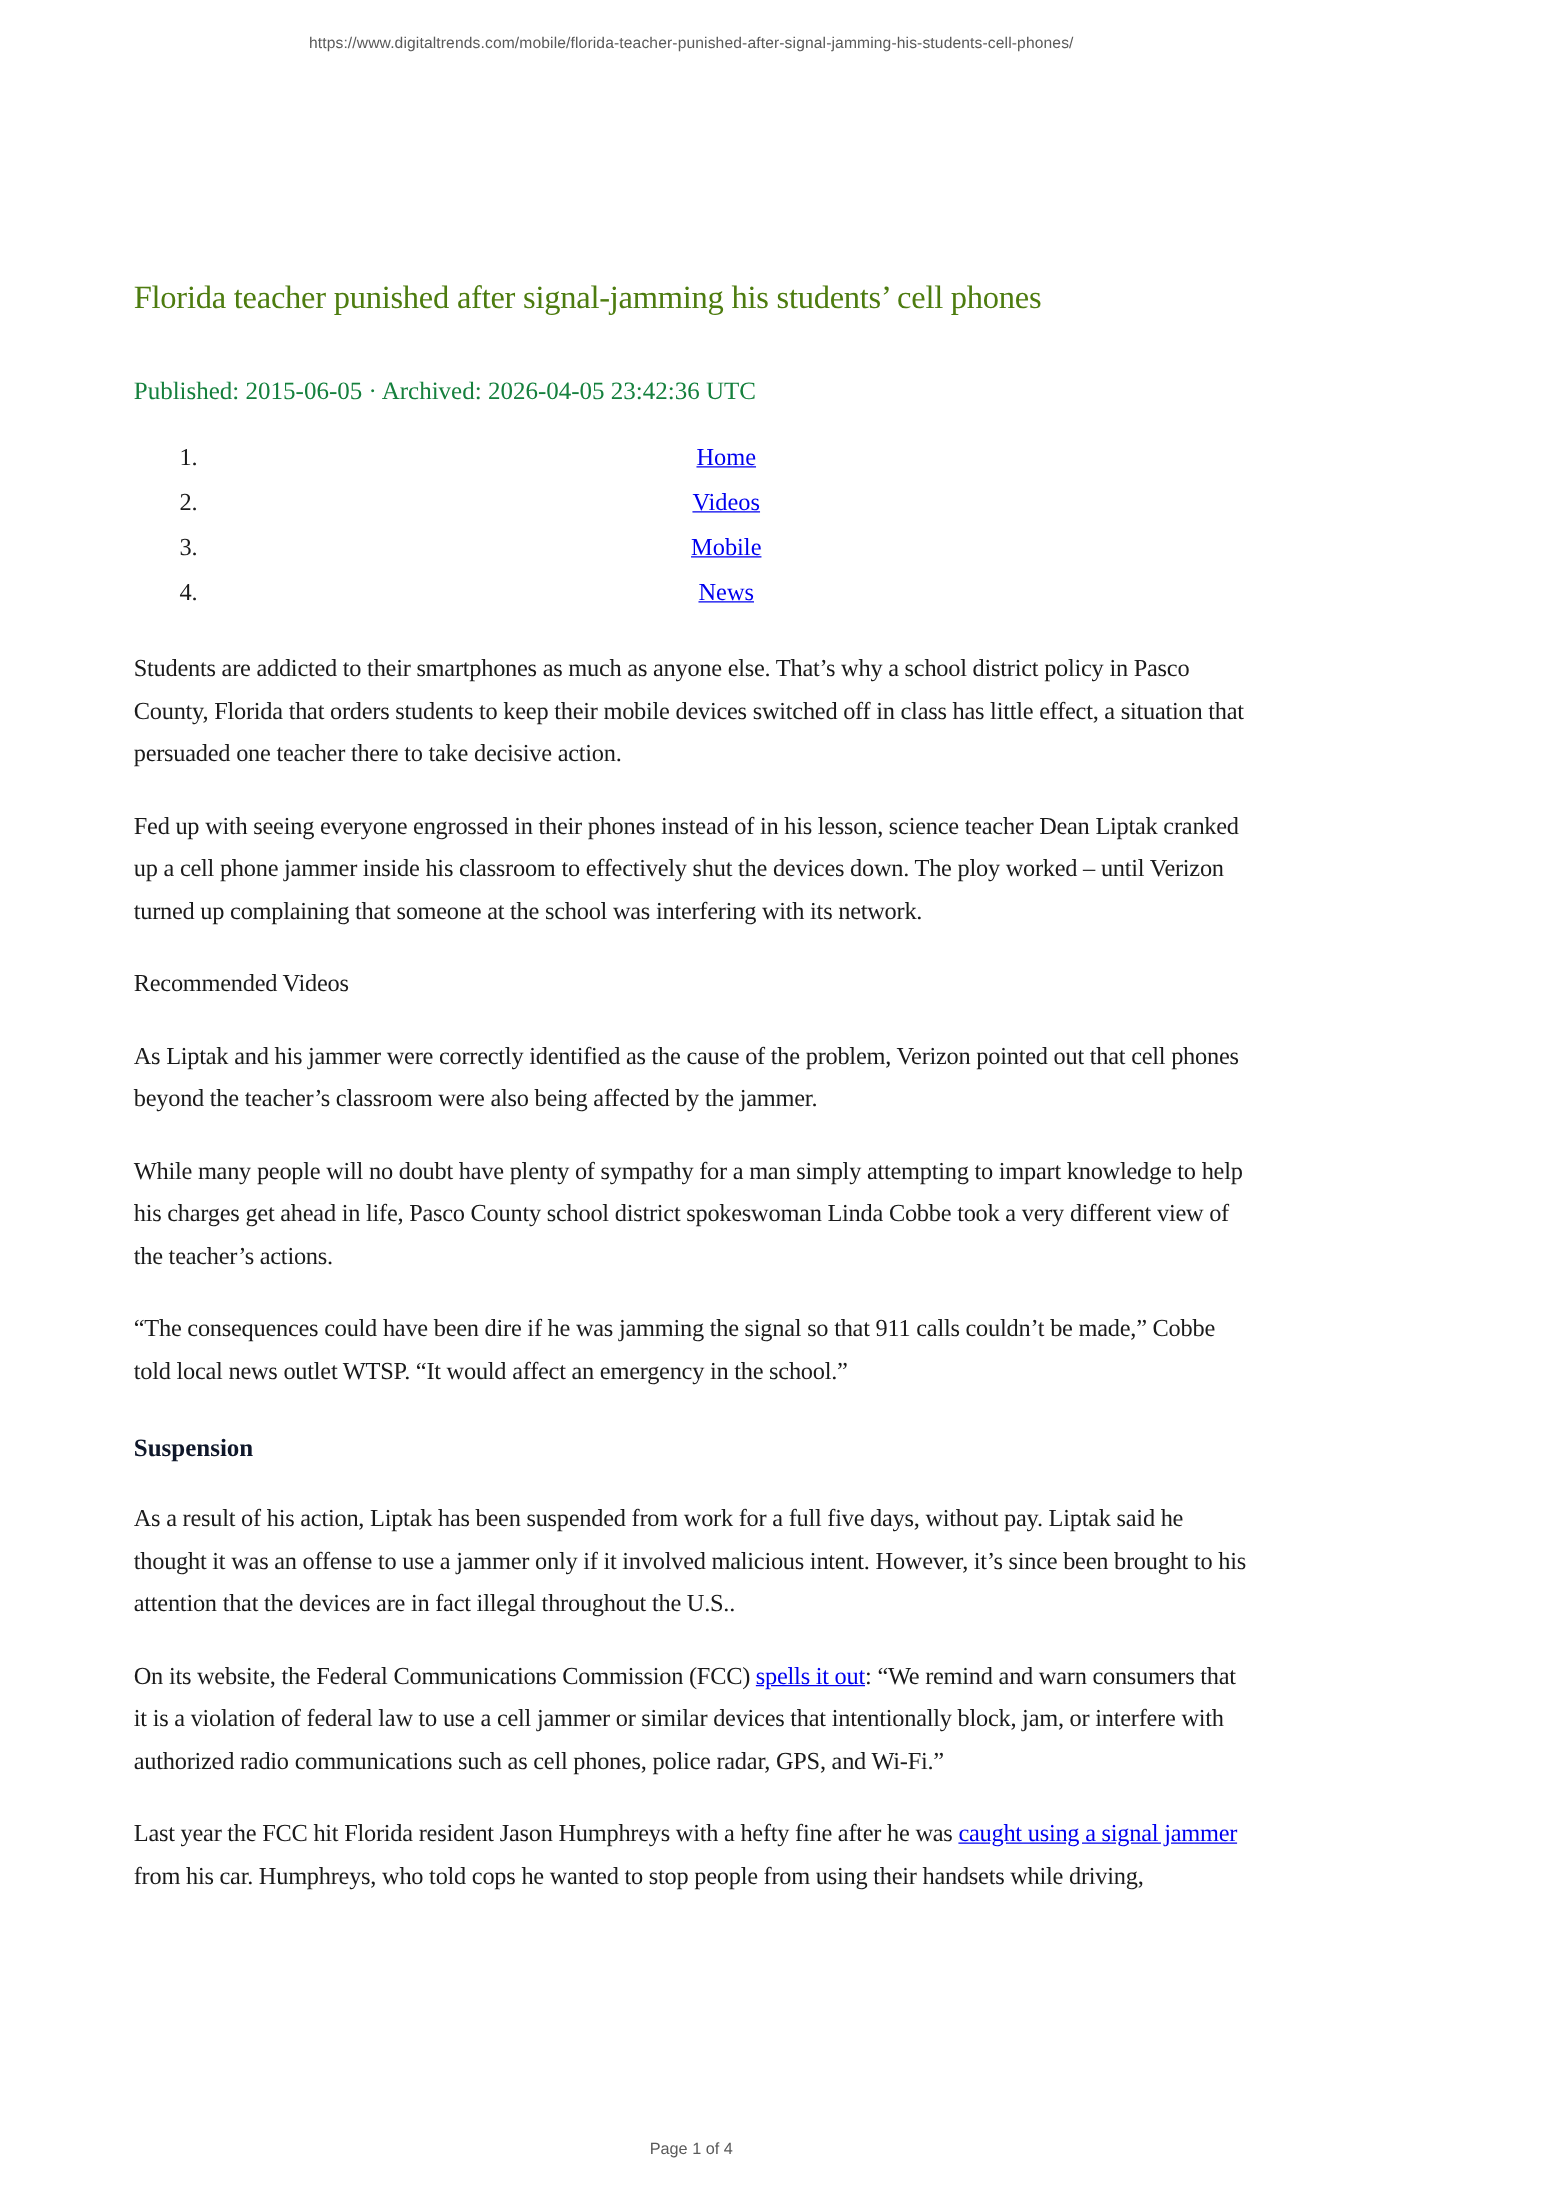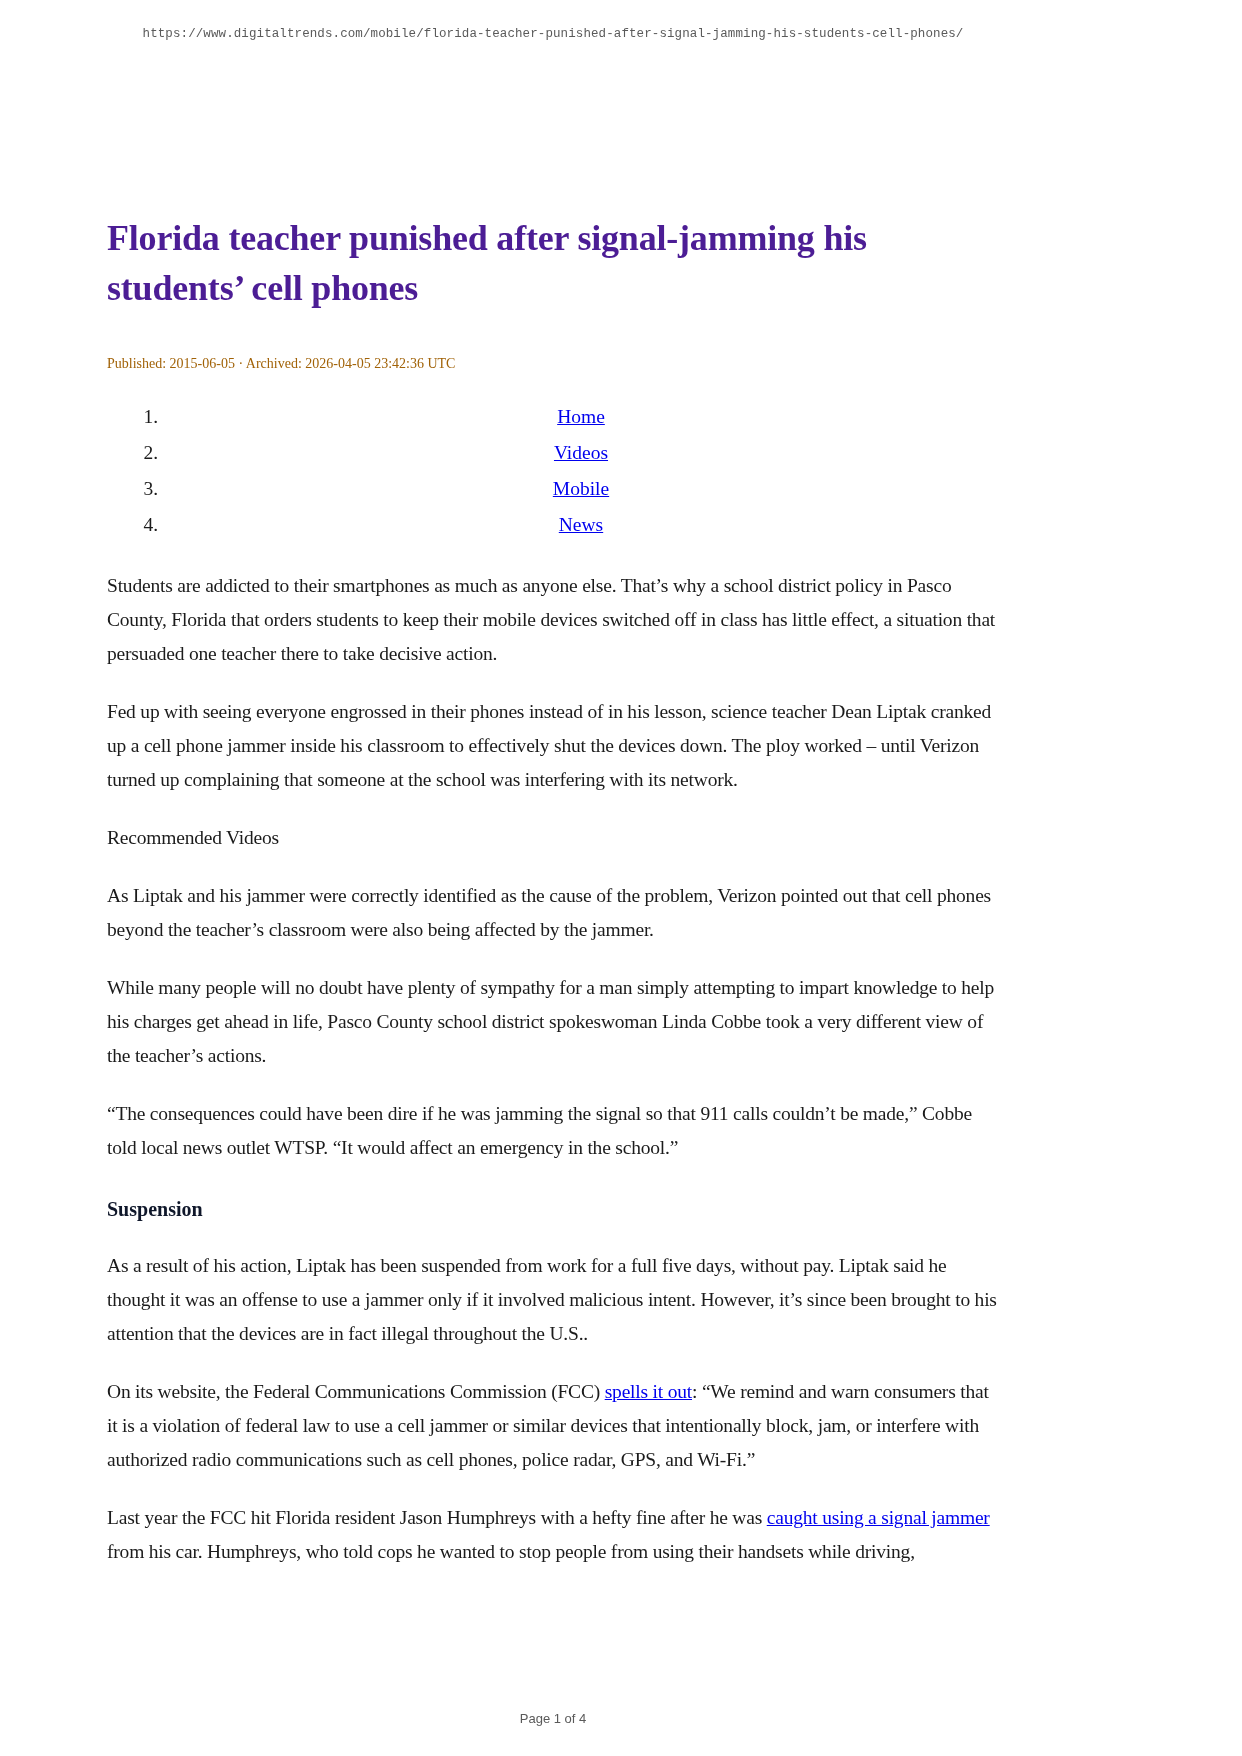--- a/index.html
+++ b/index.html
@@ -18,47 +18,47 @@
     overflow: hidden;
   }
   .print-area {
     width: 1106px;
     position: relative;
     height: 100%;
   }
   .url-header {
     padding-top: 27px;
     text-align: center;
-    font-family: Liberation Mono, monospace;
+    font-family: Liberation Sans, sans-serif;
     font-size: 12.5px;
     letter-spacing: 0.1px;
     color: #5a5a5a;
   }
   .content {
     margin: 0 107px;
     width: 892px;
   }
   h1.article-title {
-    font-size: 36px;
+    font-size: 26px;
     line-height: 50px;
-    font-weight: bold;
-    color: #4c1d95;
+    font-weight: normal;
+    color: #4d7c0f;
     margin: 172px 0 40px 0;
     letter-spacing: -0.2px;
   }
   .byline {
     font-size: 20px;
     line-height: 24px;
     color: #595959;
     margin: 0 0 17px 0;
   }
   .published-line {
-    font-size: 14px;
+    font-size: 20px;
     line-height: 21px;
-    color: #a16207;
+    color: #15803d;
     margin: 0 0 25px 0;
   }
   ol.breadcrumb-list {
     margin: 0 0 26px 0;
     padding: 0 0 0 56px;
     color: #1b1b1b;
   }
   ol.breadcrumb-list li {
     font-size: 19.5px;
     line-height: 36px;

